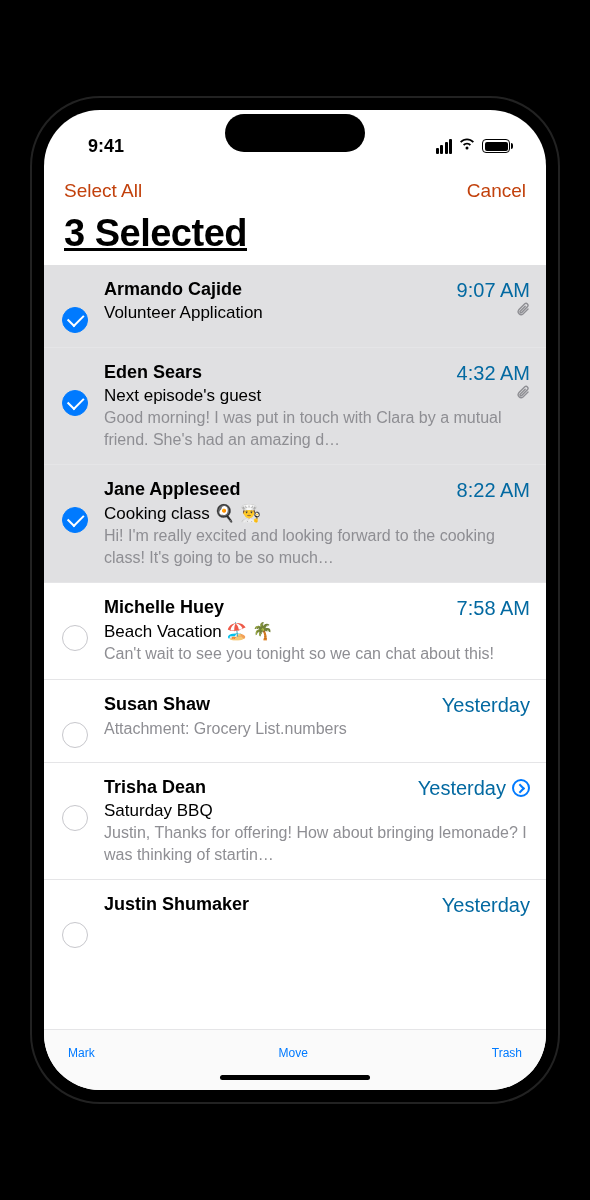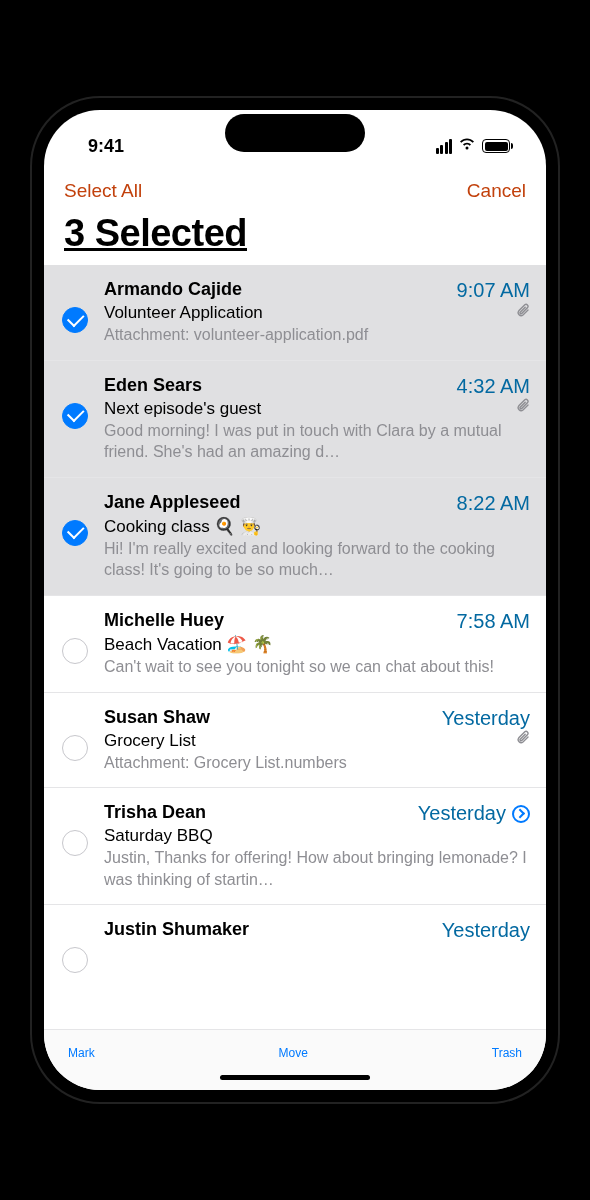--- a/index.html
+++ b/index.html
@@ -141,21 +141,21 @@
       font-size: 17px;
       color: #000;
       margin-top: 1px;
       display: flex;
       align-items: center;
       gap: 4px;
     }
     .subject-row {
       display: flex;
       justify-content: space-between;
-      align-items: center;
+      align-items: flex-start;
     }
     .preview {
       font-size: 16px;
       color: #8e8e93;
       margin-top: 1px;
       line-height: 1.35;
       display: -webkit-box;
       -webkit-line-clamp: 2;
       -webkit-box-orient: vertical;
       overflow: hidden;
@@ -266,21 +266,20 @@
               <span class="time-area">
                 <span class="time">9:07 AM</span>
               </span>
             </div>
             <div class="subject-row">
               <div class="subject">Volunteer Application</div>
               <span class="attachment-icon"><svg width="14" height="16" viewBox="0 0 14 16" fill="none">
                   <path d="M12 7l-5 5a3 3 0 01-4.2-4.2l6-6a2 2 0 012.8 2.8l-6 6a1 1 0 01-1.4-1.4l5-5" stroke="#8e8e93" stroke-width="1.4" stroke-linecap="round"></path>
                 </svg></span>
             </div>
-            <div class="preview">Attachment: volunteer-application.pdf</div>
           </div>
         </div>
         <div class="mail-item selected">
           <div class="checkbox checked"></div>
           <div class="mail-content">
             <div class="mail-header-row">
               <span class="sender">Eden Sears</span>
               <span class="time-area">
                 <span class="time">4:32 AM</span>
               </span>
@@ -325,26 +324,20 @@
           </div>
         </div>
         <div class="mail-item">
           <div class="checkbox"></div>
           <div class="mail-content">
             <div class="mail-header-row">
               <span class="sender">Susan Shaw</span>
               <span class="time-area">
                 <span class="time">Yesterday</span>
               </span>
-            </div>
-            <div class="subject-row">
-              <div class="subject">Grocery List</div>
-              <span class="attachment-icon"><svg width="14" height="16" viewBox="0 0 14 16" fill="none">
-                  <path d="M12 7l-5 5a3 3 0 01-4.2-4.2l6-6a2 2 0 012.8 2.8l-6 6a1 1 0 01-1.4-1.4l5-5" stroke="#8e8e93" stroke-width="1.4" stroke-linecap="round"></path>
-                </svg></span>
             </div>
             <div class="preview">Attachment: Grocery List.numbers</div>
           </div>
         </div>
         <div class="mail-item">
           <div class="checkbox"></div>
           <div class="mail-content">
             <div class="mail-header-row">
               <span class="sender">Trisha Dean</span>
               <span class="time-area">

